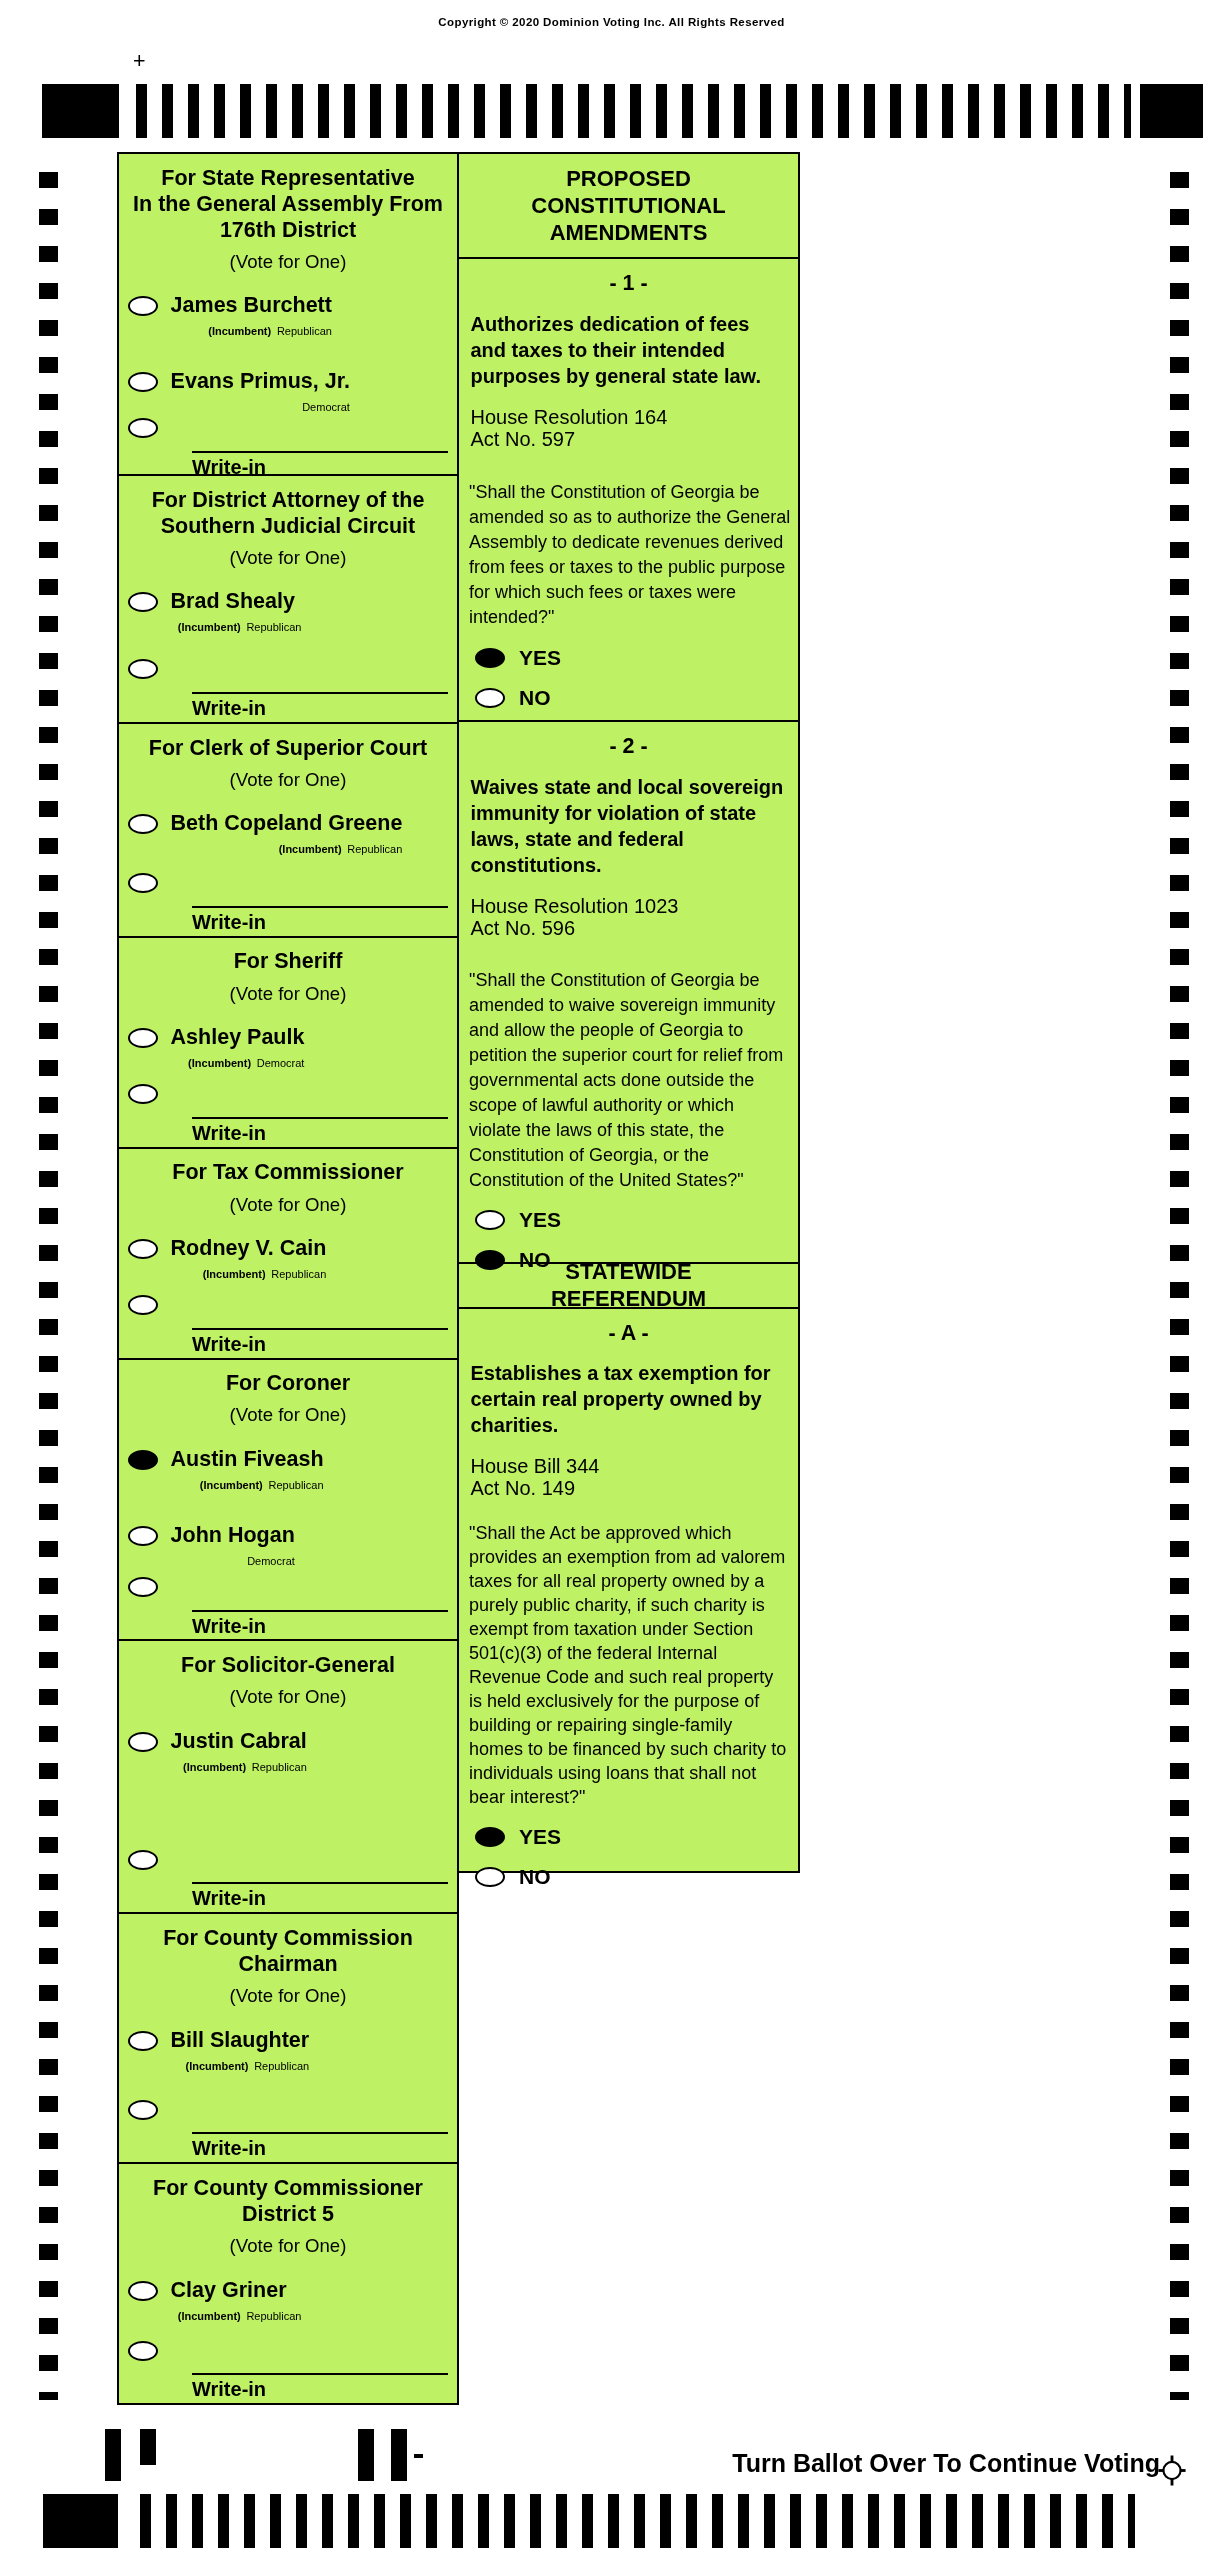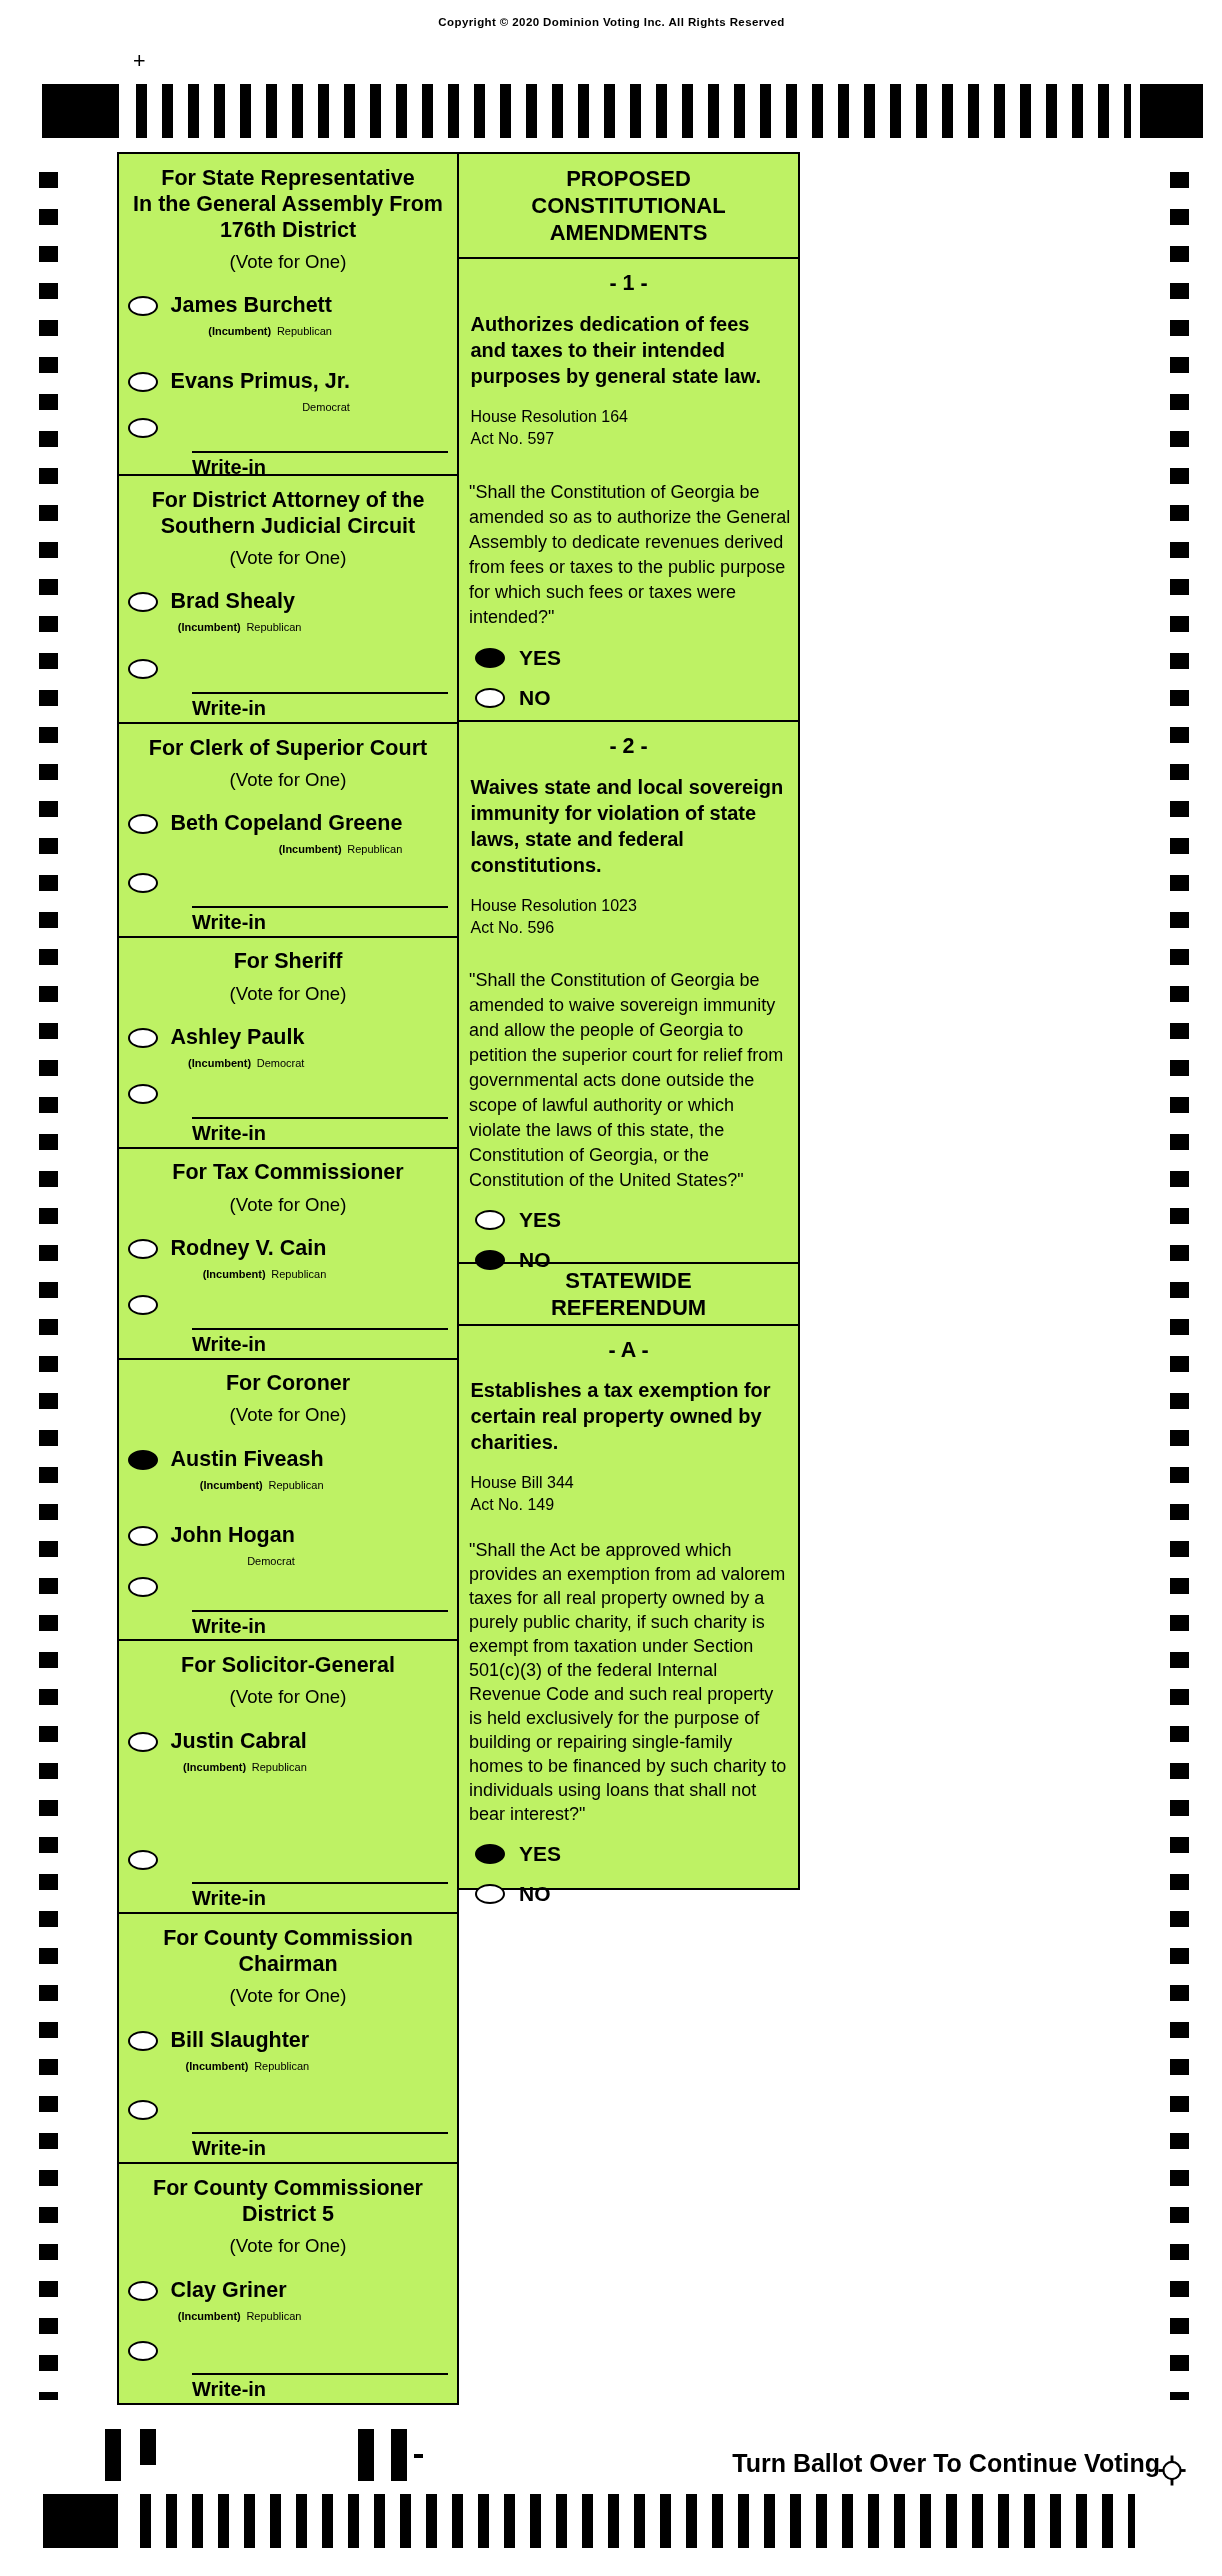--- a/index.html
+++ b/index.html
@@ -36,21 +36,21 @@
   .cparty{display:block;margin-top:5px;margin-left:7.2px;font-size:11px;line-height:18.6px;text-align:right;}
   .cparty b{font-weight:700;margin-right:5.7px;}
   .writein{margin-top:auto;position:relative;height:64px;flex:none;}
   .writein .oval{position:absolute;left:8.6px;top:1.4px;}
   .wline{position:absolute;left:73px;right:8.6px;top:34px;border-top:2.9px solid #000;}
   .wlabel{position:absolute;left:73px;top:39px;font-size:20px;font-weight:700;}
   
   .hbox{justify-content:center;text-align:center;font-size:22px;font-weight:700;line-height:27px;}
   .mnum{margin-top:13px;text-align:center;font-size:21.5px;font-weight:700;line-height:23px;}
   .msummary{margin:15.8px 10px 0 11.5px;font-size:20px;font-weight:700;line-height:26px;}
-  .mauth{margin:17px 10px 0 11.5px;font-size:16px;line-height:22px;}
+  .mauth{margin:17px 10px 0 11.5px;font-size:20px;line-height:22px;}
   .mquestion{margin:30px 7.2px 0 10px;font-size:18px;line-height:25px;}
   .m2 .mquestion{margin-top:29px;}
   .mA .mquestion{margin-top:21.5px;line-height:24px;}
   .mopts{margin-top:auto;padding-bottom:10px;}
   .mrow{display:flex;align-items:center;margin:15.8px 0 0 15.8px;}
   .mrow .mlabel{margin-left:14.3px;font-size:21px;font-weight:700;}
   .dash{position:absolute;background:#000;}
 </style>
 </head>
 <body>
@@ -301,21 +301,21 @@
         <span class="oval"></span>
         <span class="mlabel">YES</span>
       </div>
       <div class="mrow">
         <span class="oval filled"></span>
         <span class="mlabel">NO</span>
       </div>
     </div>
   </div>
 
-  <div class="box hbox" style="height:64px;">
+  <div class="box hbox" style="height:47px;">
     <div>STATEWIDE</div>
     <div>REFERENDUM</div>
   </div>
 
   <div class="box mA" style="height:566px;">
     <div class="mnum">- A -</div>
     <div class="msummary">Establishes a tax exemption for certain real property owned by charities.</div>
     <div class="mauth">
       <div>House Bill 344</div>
       <div>Act No. 149</div>

